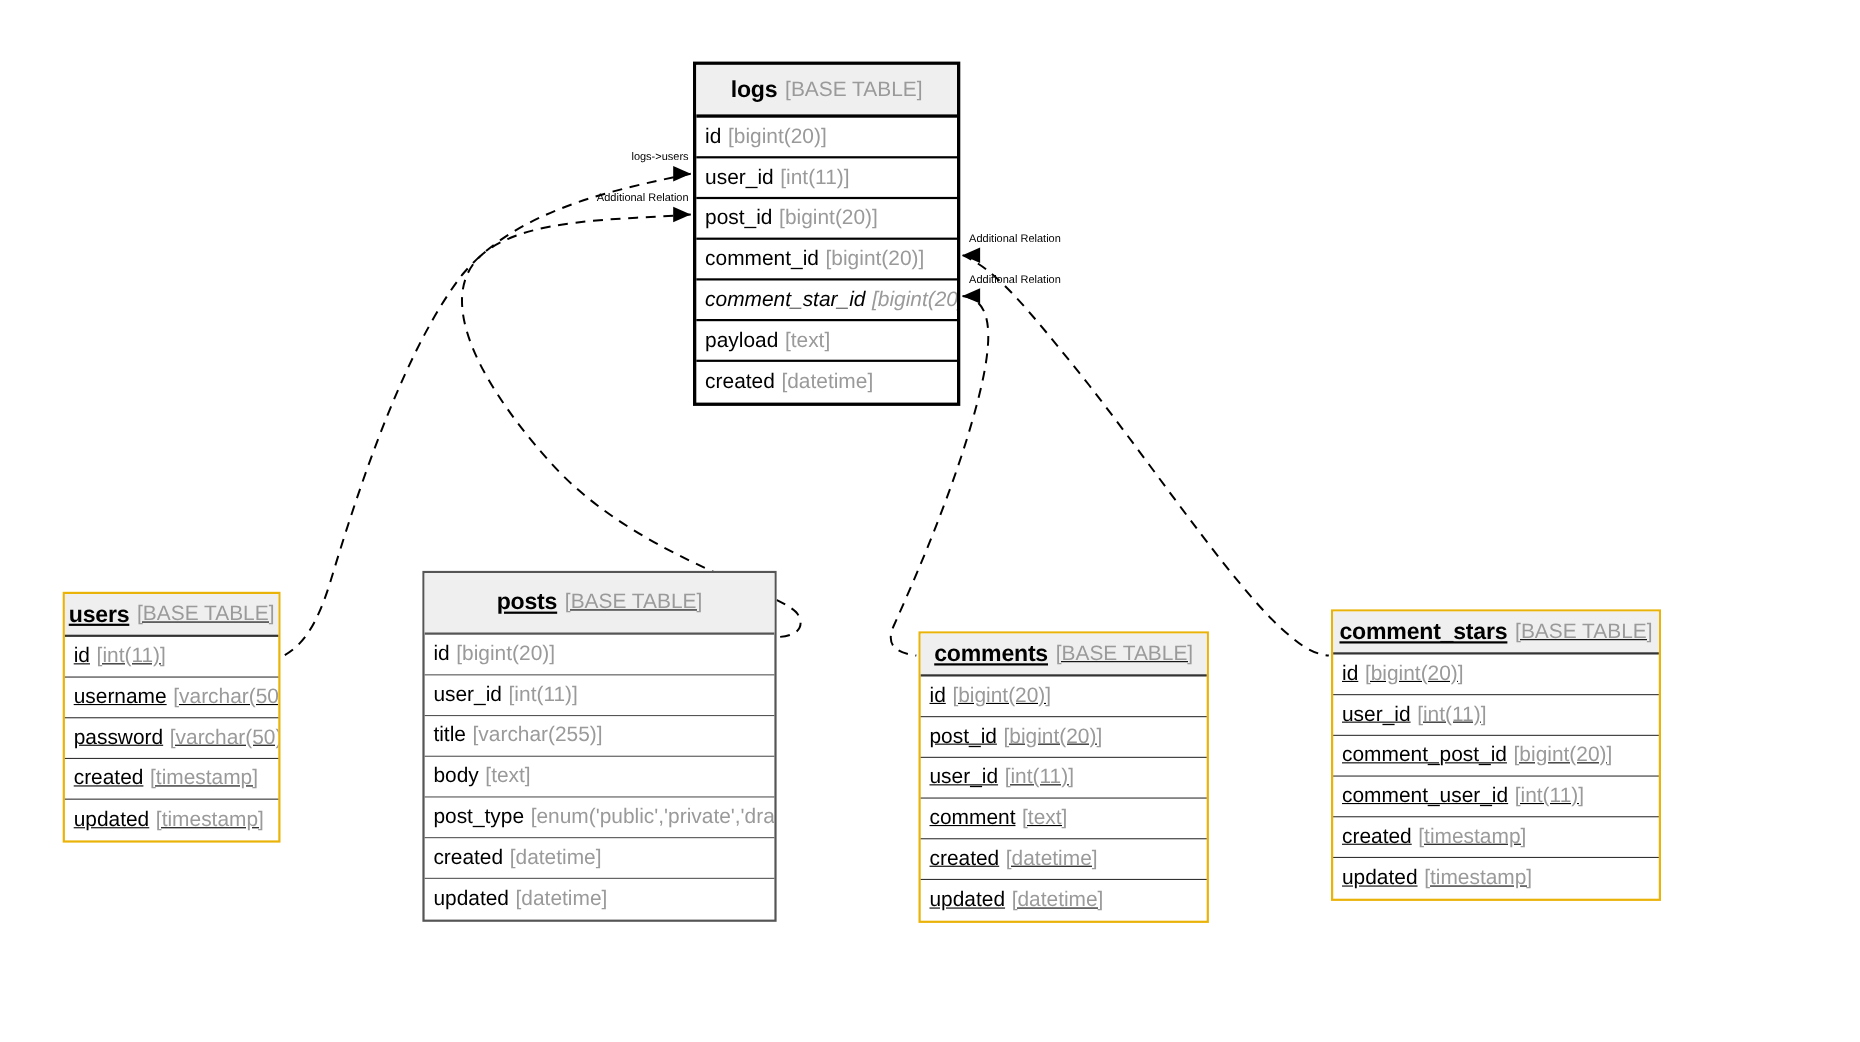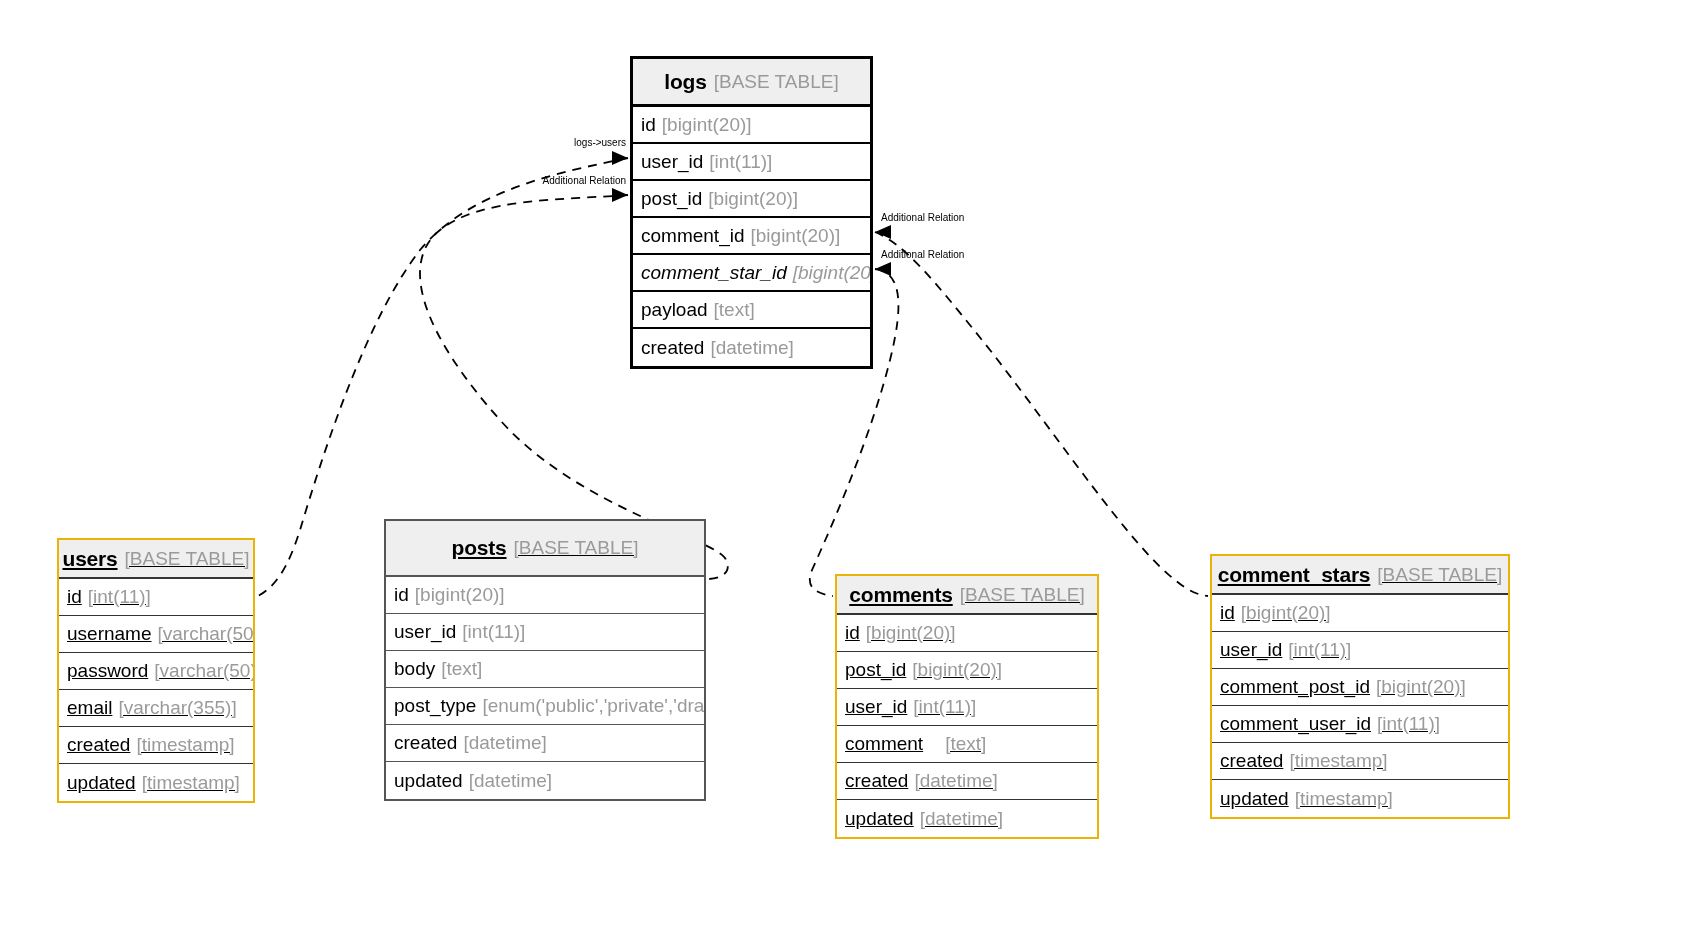--- a/index.html
+++ b/index.html
@@ -166,24 +166,20 @@
       </div>
       <div class="col-row" style="height: 37px;">
         <span class="col-name">username</span>
         <span class="col-type">[varchar(50)]</span>
       </div>
       <div class="col-row" style="height: 37px;">
         <span class="col-name">password</span>
         <span class="col-type">[varchar(50)]</span>
       </div>
       <div class="col-row" style="height: 37px;">
-        <span class="col-name">email</span>
-        <span class="col-type">[varchar(355)]</span>
-      </div>
-      <div class="col-row" style="height: 37px;">
         <span class="col-name">created</span>
         <span class="col-type">[timestamp]</span>
       </div>
       <div class="col-row" style="height: 37px;">
         <span class="col-name">updated</span>
         <span class="col-type">[timestamp]</span>
       </div>
     </div>
     <div class="table-box gray" style="left: 384px; top: 519px; width: 322px;">
       <div class="table-header" style="height: 56px; text-decoration: underline;">
@@ -192,20 +188,24 @@
       </div>
       <div class="col-row" style="height: 37px;">
         <span class="col-name">id</span>
         <span class="col-type">[bigint(20)]</span>
       </div>
       <div class="col-row" style="height: 37px;">
         <span class="col-name">user_id</span>
         <span class="col-type">[int(11)]</span>
       </div>
       <div class="col-row" style="height: 37px;">
+        <span class="col-name">title</span>
+        <span class="col-type">[varchar(255)]</span>
+      </div>
+      <div class="col-row" style="height: 37px;">
         <span class="col-name">body</span>
         <span class="col-type">[text]</span>
       </div>
       <div class="col-row" style="height: 37px;">
         <span class="col-name">post_type</span>
         <span class="col-type">[enum('public','private','draft')]</span>
       </div>
       <div class="col-row" style="height: 37px;">
         <span class="col-name">created</span>
         <span class="col-type">[datetime]</span>
@@ -225,21 +225,21 @@
         <span class="col-type">[bigint(20)]</span>
       </div>
       <div class="col-row" style="height: 37px;">
         <span class="col-name">post_id</span>
         <span class="col-type">[bigint(20)]</span>
       </div>
       <div class="col-row" style="height: 37px;">
         <span class="col-name">user_id</span>
         <span class="col-type">[int(11)]</span>
       </div>
-      <div class="col-row" style="height: 37px; gap: 16px;">
+      <div class="col-row" style="height: 37px;">
         <span class="col-name">comment</span>
         <span class="col-type">[text]</span>
       </div>
       <div class="col-row" style="height: 37px;">
         <span class="col-name">created</span>
         <span class="col-type">[datetime]</span>
       </div>
       <div class="col-row" style="height: 37px;">
         <span class="col-name">updated</span>
         <span class="col-type">[datetime]</span>

